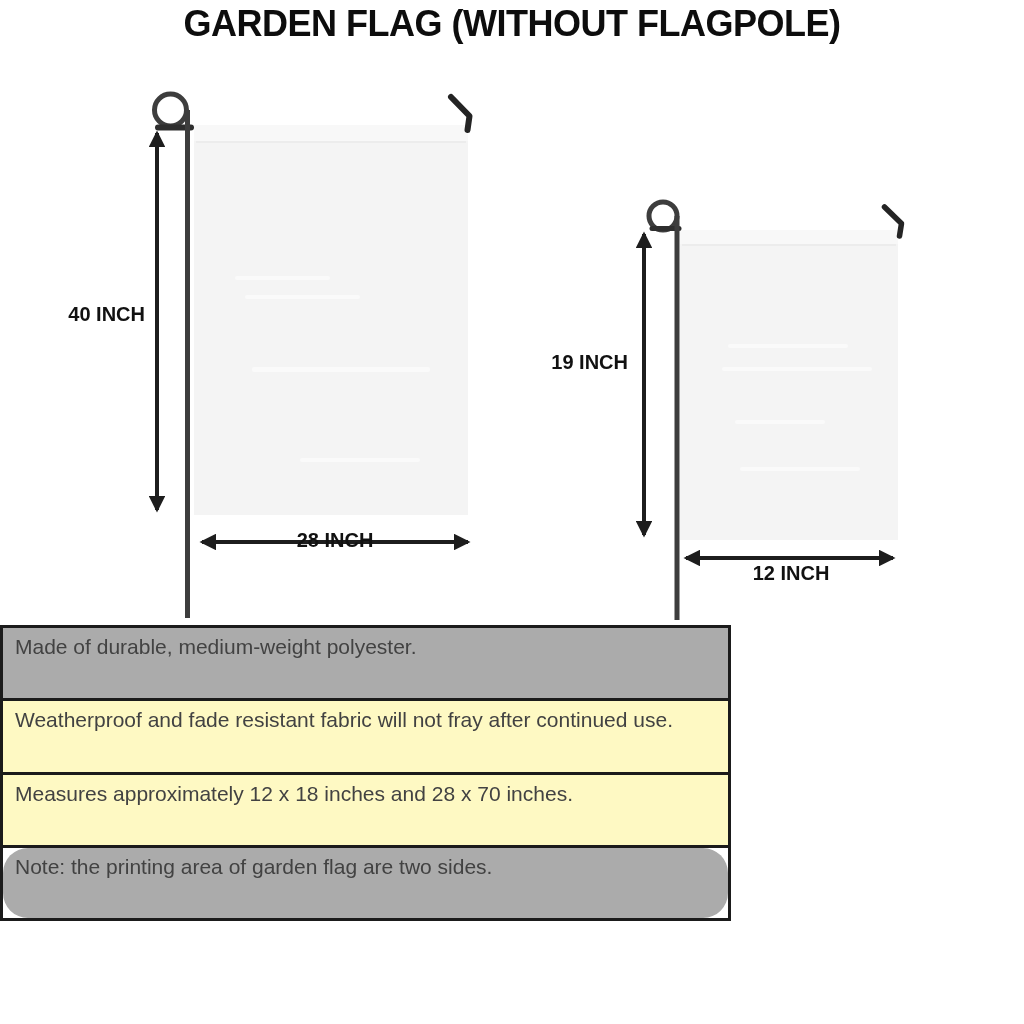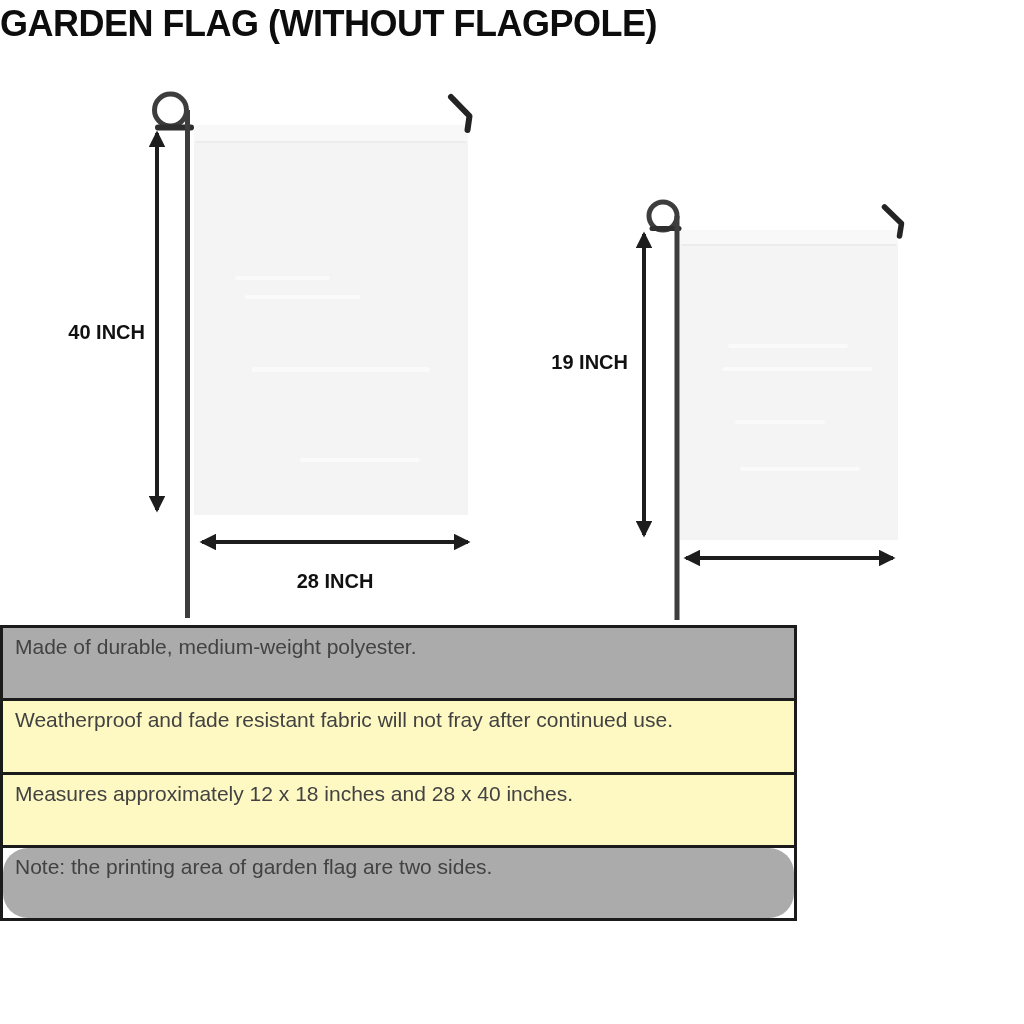--- a/index.html
+++ b/index.html
@@ -13,20 +13,21 @@
     width: 1024px;
     height: 1024px;
     background: #ffffff;
     overflow: hidden;
   }
   .title-block {
     position: absolute;
     top: 4px;
     left: 0;
     width: 100%;
+    text-align: center;
     color: #0d0d0d;
     font-weight: 800;
     font-size: 36px;
     line-height: 40px;
     letter-spacing: -0.5px;
   }
   .diagram-svg {
     position: absolute;
     top: 0;
     left: 0;
@@ -38,21 +39,21 @@
     font-size: 20px;
     letter-spacing: 0px;
     white-space: nowrap;
   }
   .dim-label.right { text-align: right; }
   .dim-label.center { text-align: center; }
   .features-table {
     position: absolute;
     left: 0;
     top: 625px;
-    width: 797px;
+    width: 731px;
     height: 296px;
     border: 3px solid #1b1b1b;
     box-sizing: border-box;
     display: flex;
     flex-direction: column;
     background: #ffffff;
   }
   .feature-row {
     flex: 1;
     padding: 7px 10px 0 12px;
@@ -113,24 +114,25 @@
       </g>
       <circle cx="663" cy="216" r="14" fill="none" stroke="#3d3d3d" stroke-width="5"></circle>
       <line x1="652" y1="228.5" x2="679" y2="228.5" stroke="#2e2e2e" stroke-width="5" stroke-linecap="round"></line>
       <line x1="677" y1="216" x2="677" y2="620" stroke="#3d3d3d" stroke-width="5"></line>
       <path d="M884.5,207 L901.5,223.5 L899.5,236" fill="none" stroke="#242424" stroke-width="5.5" stroke-linecap="round" stroke-linejoin="round"></path>
       <line x1="644" y1="234" x2="644" y2="535" stroke="#1d1d1d" stroke-width="4" marker-start="url(#ah)" marker-end="url(#ah)"></line>
       <line x1="686" y1="558" x2="893" y2="558" stroke="#1d1d1d" stroke-width="4" marker-start="url(#ah)" marker-end="url(#ah)"></line>
     </g>
   </svg>
 
-  <div class="dim-label right" style="left:30px; top:303px; width:115px;margin-top:18px;">40 INCH</div>
-  <div class="dim-label center" style="left:235px; top:570px; width:200px;">28 INCH</div>
+  <div class="dim-label right" style="left:30px; top:303px; width:115px;">40 INCH</div>
+  <div class="dim-label center" style="left:235px; top:529px; width:200px;">28 INCH</div>
   <div class="dim-label right" style="left:516px; top:351px; width:112px;">19 INCH</div>
+  <div class="dim-label center" style="left:691px; top:562px; width:200px;">12 INCH</div>
 
   <div class="features-table">
     <div class="feature-row shaded">Made of durable, medium-weight polyester.</div>
     <div class="feature-row plain">Weatherproof and fade resistant fabric will not fray after continued use.</div>
-    <div class="feature-row plain">Measures approximately 12 x 18 inches and 28 x 40 inches.</div>
+    <div class="feature-row plain">Measures approximately 12 x 18 inches and 28 x 70 inches.</div>
     <div class="feature-row shaded">Note: the printing area of garden flag are two sides.</div>
   </div>
 
 </div>
 
 </body></html>

